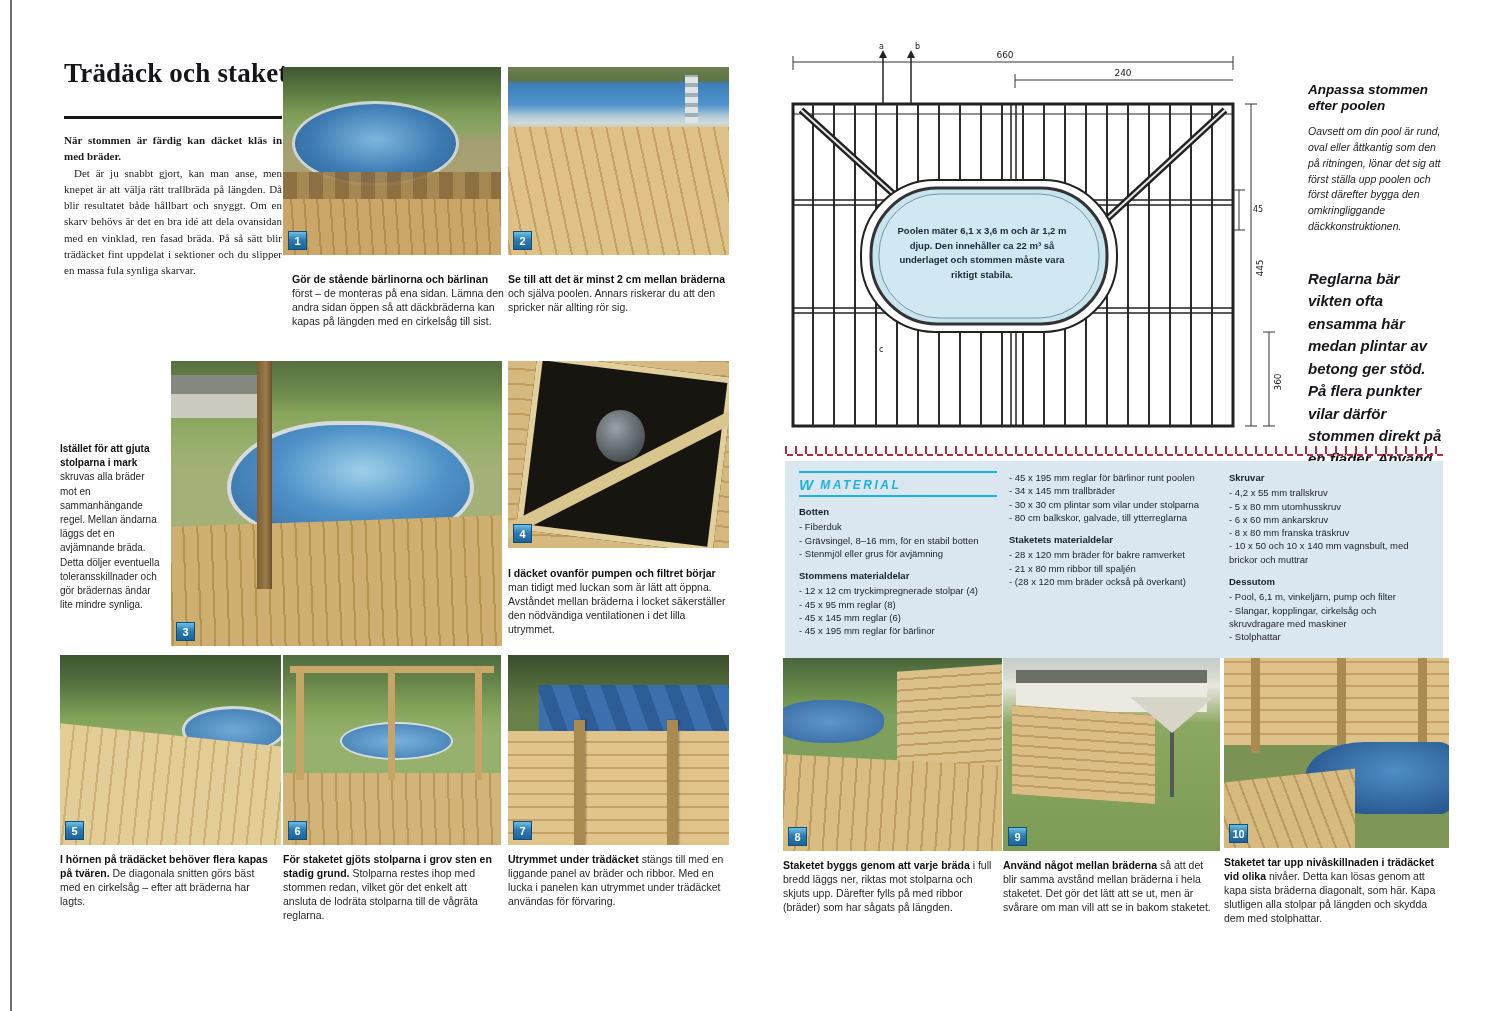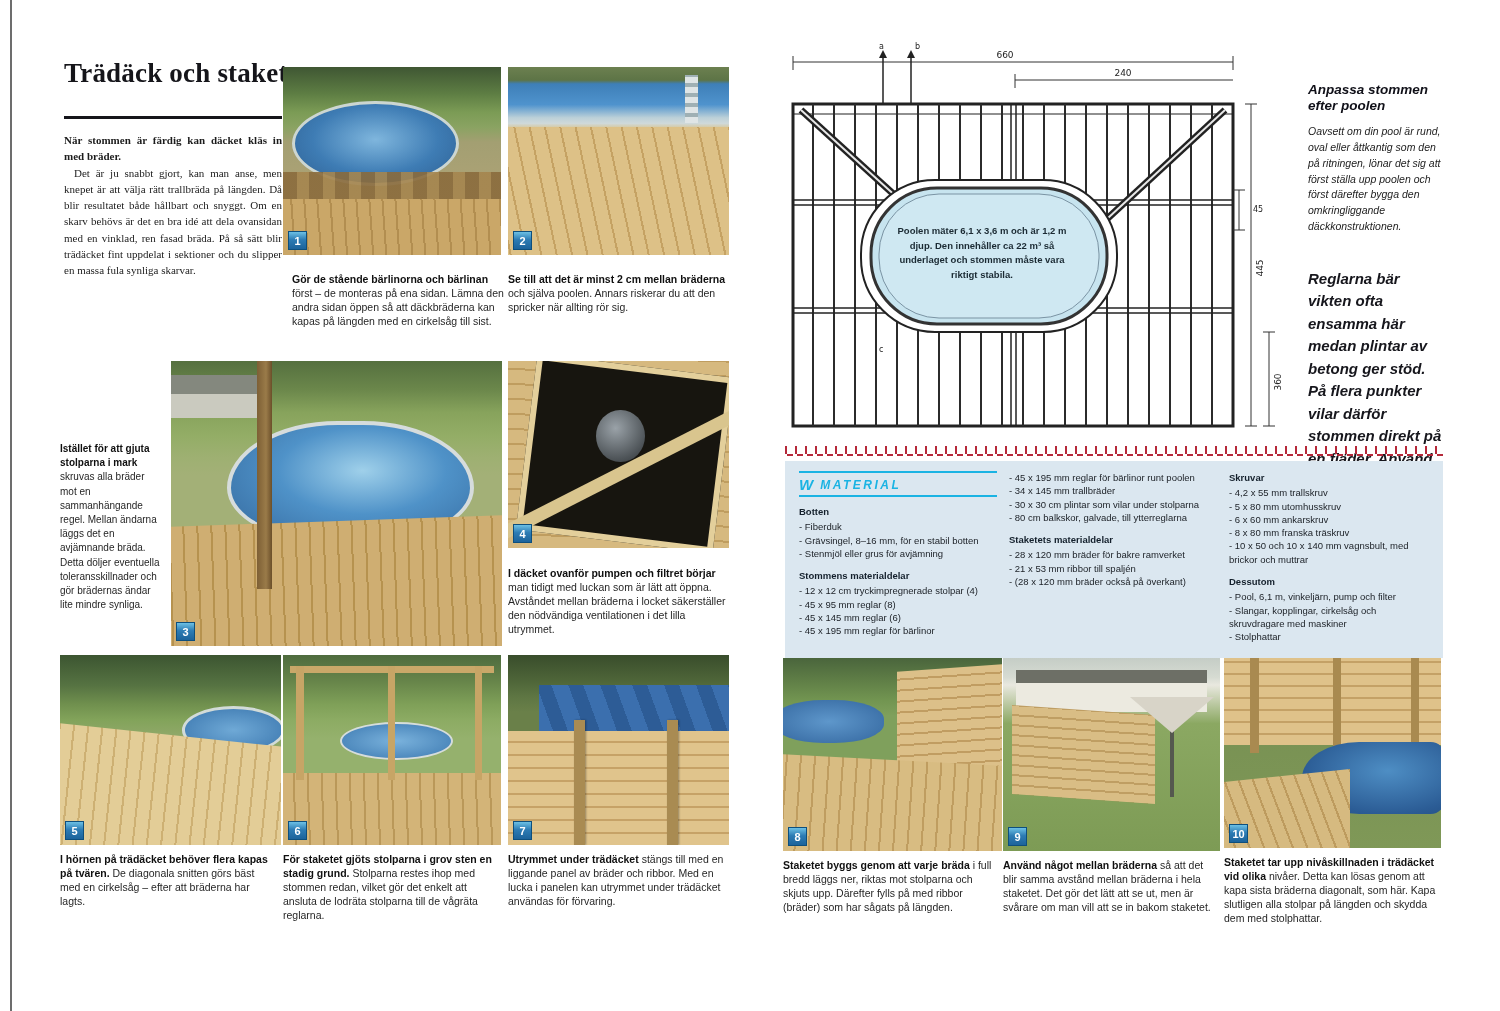--- a/index.html
+++ b/index.html
@@ -363,21 +363,21 @@
       <div class="mi">45 x 195 mm reglar för bärlinor</div>
     </div>
 
     <div class="mcol mcol-2">
       <div class="mi">45 x 195 mm reglar för bärlinor runt poolen</div>
       <div class="mi">34 x 145 mm trallbräder</div>
       <div class="mi">30 x 30 cm plintar som vilar under stolparna</div>
       <div class="mi">80 cm balkskor, galvade, till ytterreglarna</div>
       <div class="mh">Staketets materialdelar</div>
       <div class="mi">28 x 120 mm bräder för bakre ramverket</div>
-      <div class="mi">21 x 53 mm ribbor till spaljén</div>
+      <div class="mi">21 x 80 mm ribbor till spaljén</div>
       <div class="mi">(28 x 120 mm bräder också på överkant)</div>
     </div>
 
     <div class="mcol mcol-3">
       <div class="mh first">Skruvar</div>
       <div class="mi">4,2 x 55 mm trallskruv</div>
       <div class="mi">5 x 80 mm utomhusskruv</div>
       <div class="mi">6 x 60 mm ankarskruv</div>
       <div class="mi">8 x 80 mm franska träskruv</div>
       <div class="mi">10 x 50 och 10 x 140 mm vagnsbult, med brickor och muttrar</div>
@@ -395,21 +395,21 @@
     <span class="badge">8</span>
   </div>
   <div id="p9" class="ph" style="left:1003px;top:658px;width:217px;height:193px;">
     <div class="lyr p9-roof"></div>
     <div class="lyr p9-house"></div>
     <div class="lyr p9-fence"></div>
     <div class="lyr p9-pole"></div>
     <div class="lyr p9-umbrella"></div>
     <span class="badge">9</span>
   </div>
-  <div id="p10" class="ph" style="left:1224px;top:658px;width:217px;height:190px;">
+  <div id="p10" class="ph" style="left:1224px;top:658px;width:217px;height:190px;padding-left:8px;">
     <div class="lyr p10-fence"></div>
     <div class="lyr p10-post" style="left:12%;"></div>
     <div class="lyr p10-post" style="left:50%;"></div>
     <div class="lyr p10-post" style="left:86%;"></div>
     <div class="lyr p10-pool"></div>
     <div class="lyr p10-deck"></div>
     <span class="badge">10</span>
   </div>
 
   <div class="abs cap" style="left:783px;top:858px;width:214px;">

